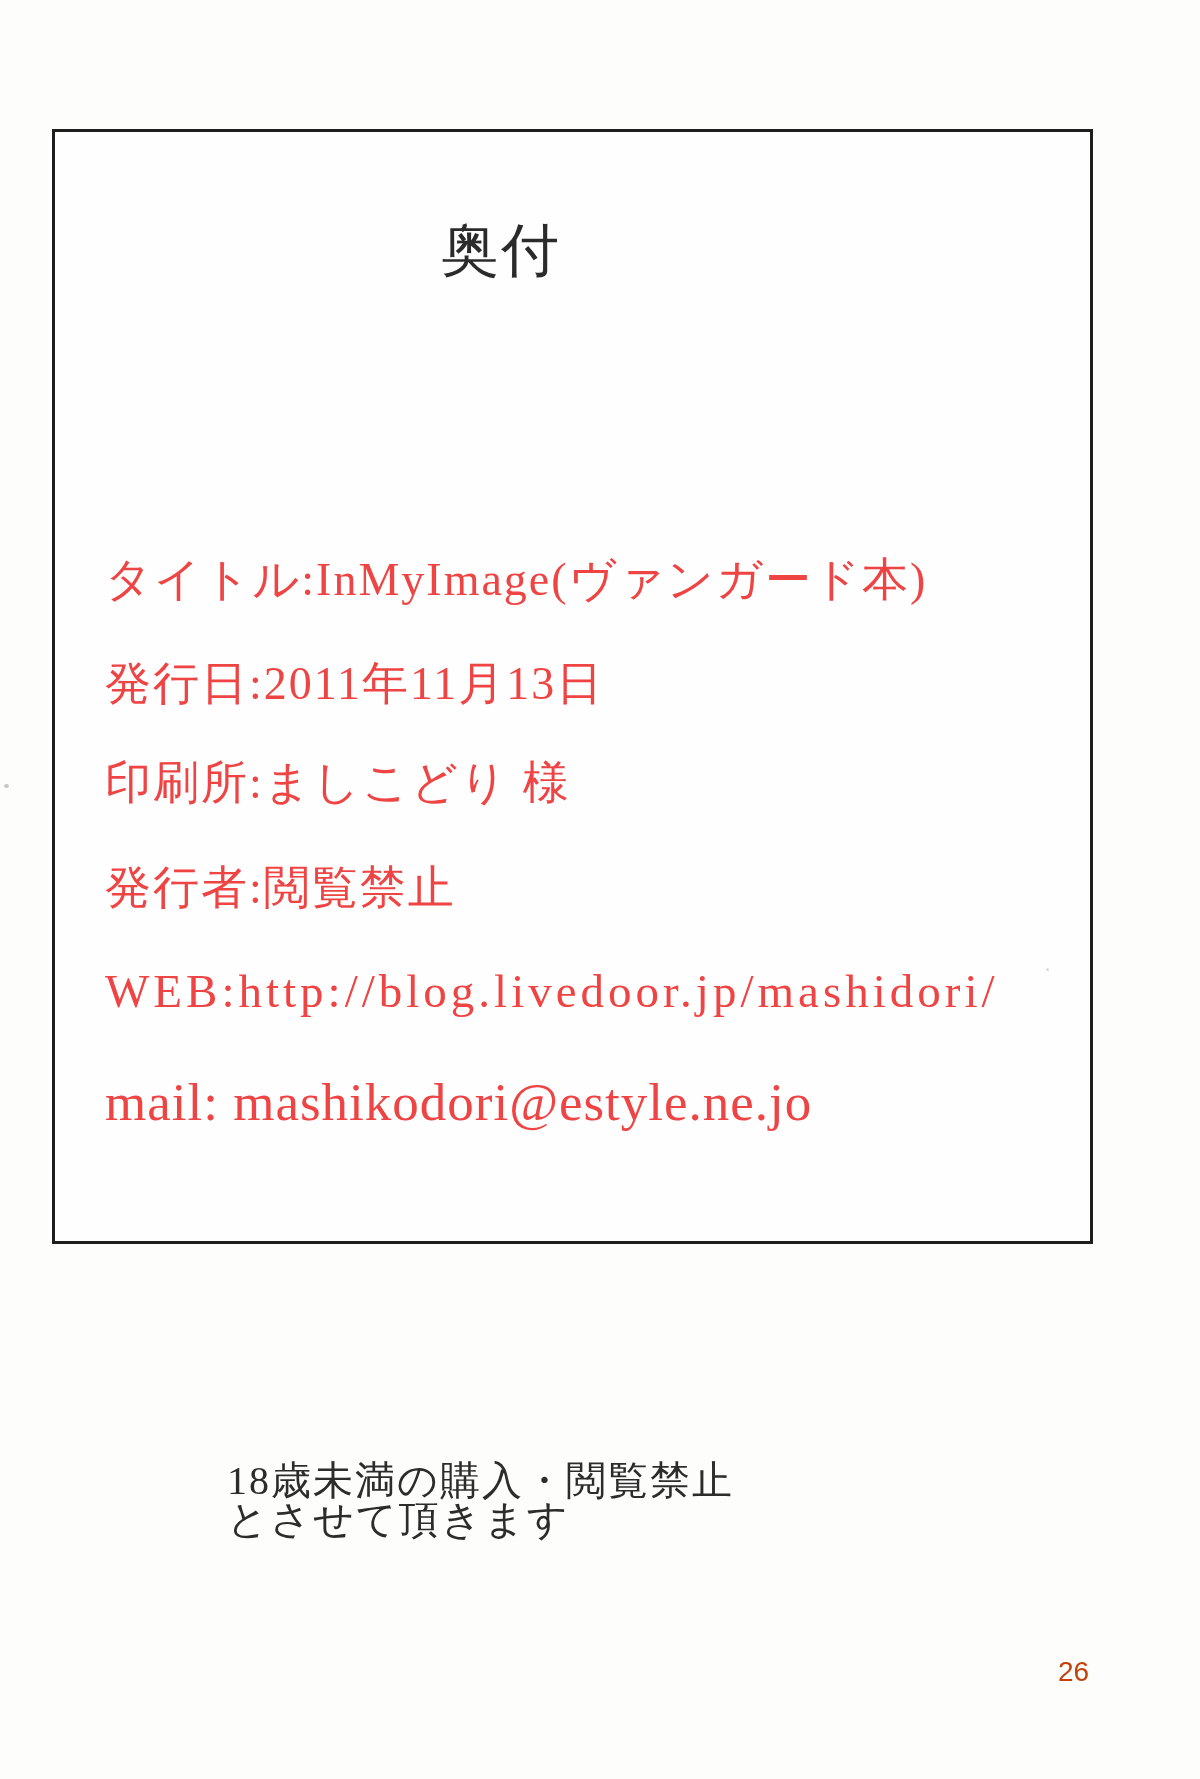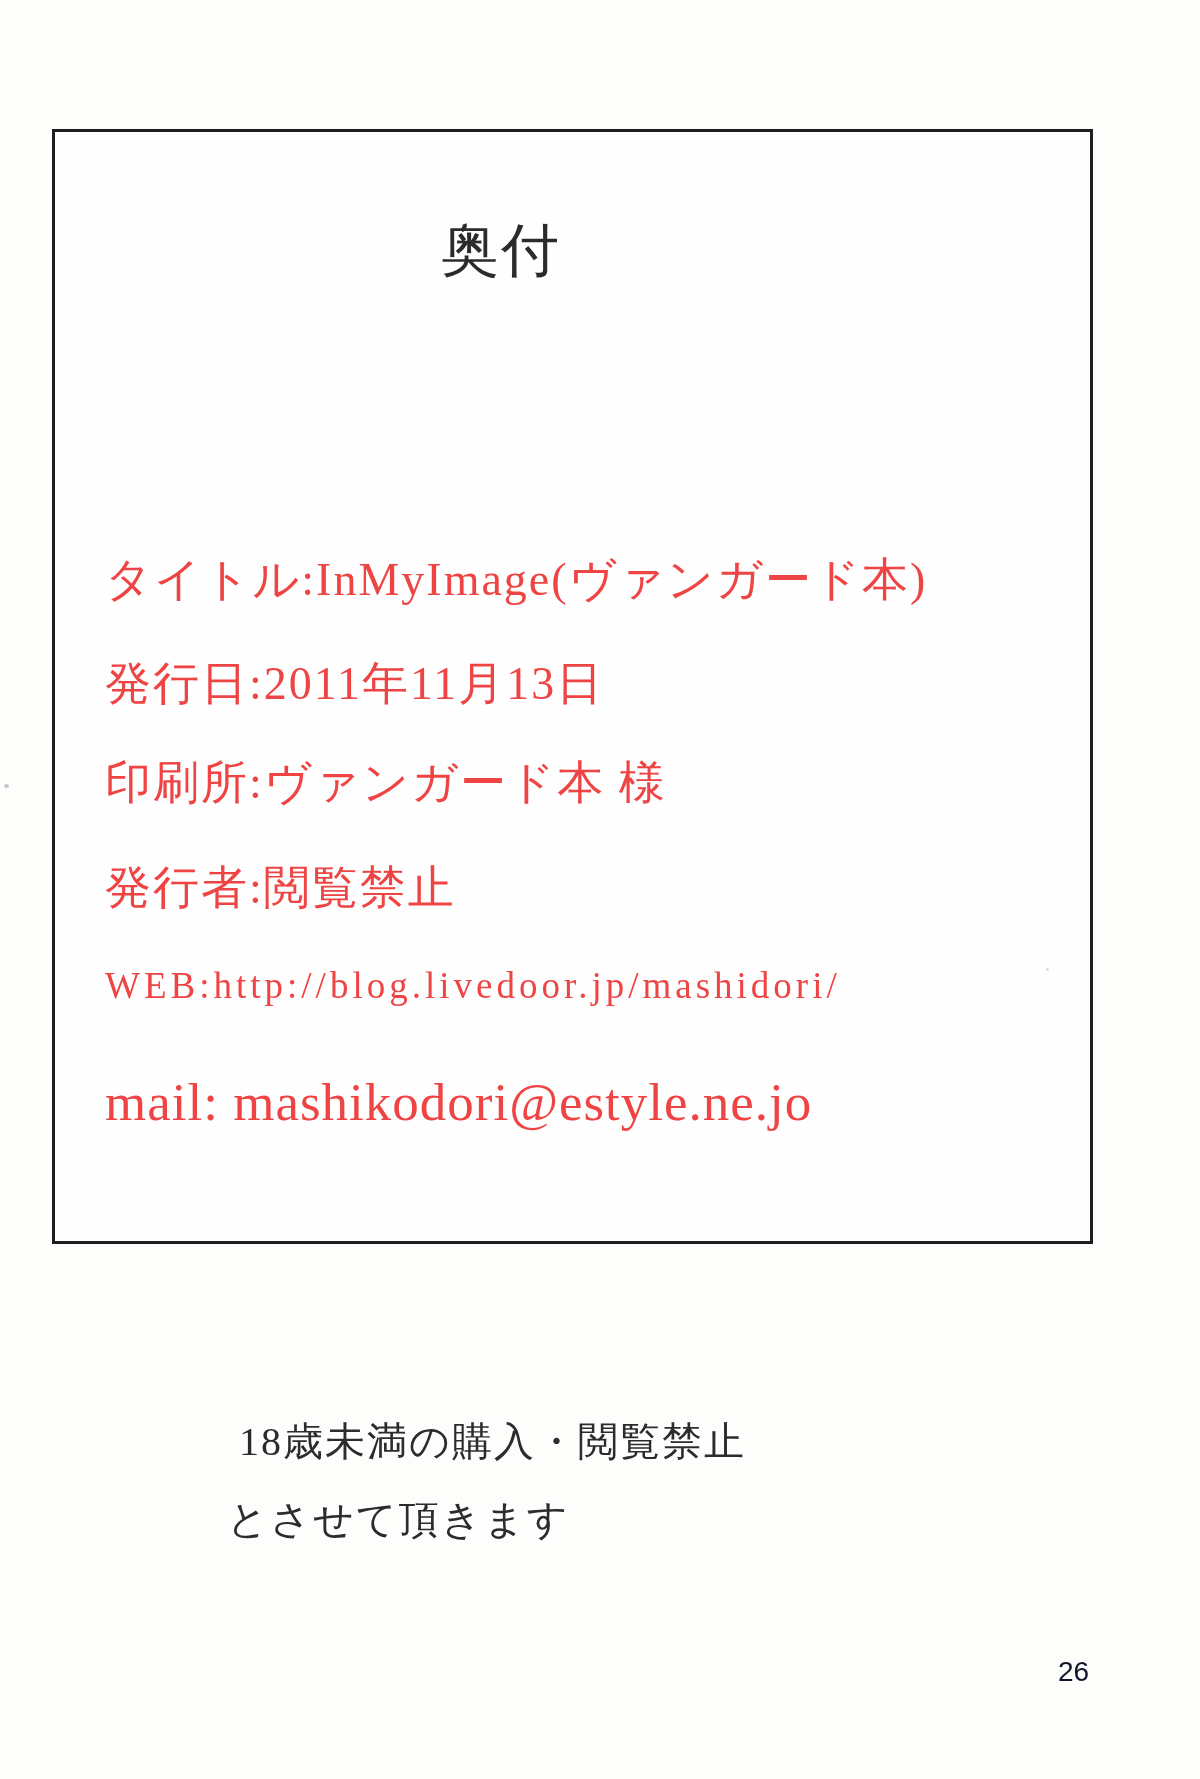--- a/index.html
+++ b/index.html
@@ -47,40 +47,40 @@
     font-size: 46px;
     letter-spacing: 2px;
     color: #ef4444;
     white-space: nowrap;
     line-height: 1.1;
   }
   .l1 { top: 423px; }
   .l2 { top: 527px; }
   .l3 { top: 626px; }
   .l4 { top: 731px; }
-  .l5 { top: 834px; letter-spacing: 4px; font-size: 37px; }
+  .l5 { top: 834px; letter-spacing: 4px; font-size: 47px; }
   .l6 { top: 941px; letter-spacing: 1px; font-size: 53px; }
   .notice {
     position: absolute;
     left: 172px;
     font-size: 40px;
     letter-spacing: 2px;
     color: #2c2c2c;
     white-space: nowrap;
     line-height: 1.1;
   }
-  .n1 { top: 1288px; margin-left: 12px; }
+  .n1 { top: 1327px; }
   .n2 { top: 1366px; text-align: right; }
   .pagenum {
     position: absolute;
     left: 1058px;
     top: 1656px;
     font-family: "Liberation Sans", "DejaVu Sans", sans-serif;
     font-size: 28px;
-    color: #0f172a;
+    color: #c2410c;
   }
   .speck {
     position: absolute;
     background: #9a9a9a;
     border-radius: 50%;
   }
   .speck-1 { left: 4px; top: 784px; width: 5px; height: 4px; opacity: .55; }
   .speck-2 { left: 1046px; top: 968px; width: 3px; height: 3px; opacity: .35; }
 </style>
 </head>
@@ -89,21 +89,21 @@
 <div class="scan-page">
 
   <div class="frame">
 
     <h1 class="title">奥付</h1>
 
     <div class="line l1">タイトル:InMyImage(ヴァンガード本)</div>
 
     <div class="line l2">発行日:2011年11月13日</div>
 
-    <div class="line l3">印刷所:ヴァンガード本 様</div>
+    <div class="line l3">印刷所:ましこどり 様</div>
 
     <div class="line l4">発行者:閲覧禁止</div>
 
     <div class="line l5">WEB:http://blog.livedoor.jp/mashidori/</div>
 
     <div class="line l6">mail: mashikodori@estyle.ne.jo</div>
 
     <div class="notice n1">18歳未満の購入・閲覧禁止</div>
 
     <div class="notice n2">とさせて頂きます</div>

